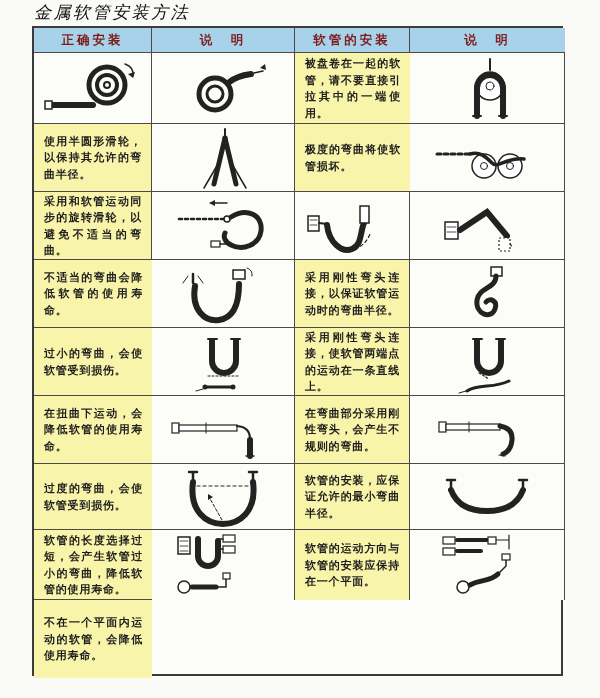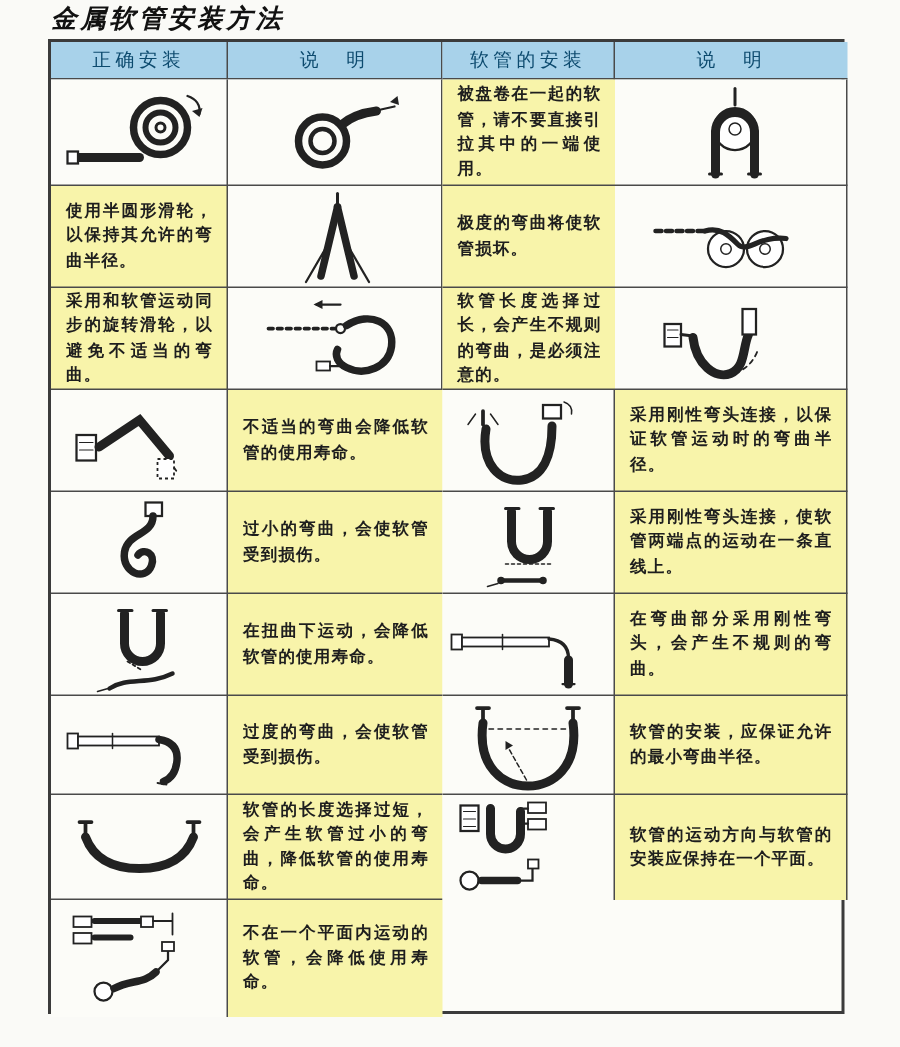--- a/index.html
+++ b/index.html
@@ -17,21 +17,21 @@
     font-family:"Liberation Sans","DejaVu Sans",sans-serif;
     color:var(--text);
     position:relative;
     overflow:hidden;
   }
   .doc-title{
     position:absolute;
     left:34px;top:1px;
     font-family:"Liberation Serif","DejaVu Serif",serif;
     font-style:italic;
-    font-weight:bold;
+    font-weight:normal;
     font-size:17px;
     letter-spacing:2.5px;
     color:#111;
   }
   .install-table{
     position:absolute;
     left:32px;top:26px;
     width:531px;height:650px;
     border:2px solid #3b3b3b;
     background:var(--img-bg);
@@ -42,22 +42,22 @@
   .cell{
     border-right:1px solid var(--border);
     border-bottom:1px solid var(--border);
     overflow:hidden;
   }
   .cell.col4{border-right:none;}
   .cell.lastrow{border-bottom:none;}
   .head-cell{
     background:var(--header-bg);
     display:flex;align-items:center;justify-content:center;
-    font-weight:normal;font-size:12.5px;letter-spacing:3px;
-    color:#0c4a6e;
+    font-weight:bold;font-size:12.5px;letter-spacing:3px;
+    color:#7f1d1d;
   }
   .img-cell{
     background:var(--img-bg);
     display:flex;align-items:center;justify-content:center;
   }
   .desc-cell{
     background:var(--desc-bg);
     display:flex;align-items:center;
     padding:5px 9px 5px 10px;
     font-size:11px;font-weight:bold;
@@ -141,21 +141,20 @@
     <svg width="104" height="62" viewBox="0 0 104 62">
       <path class="sk" d="M56,8 l-16,0" stroke-width="1.5"></path>
       <path class="fil" d="M38,8 l6,-3 0,6 z"></path>
       <path class="sk" d="M8,24 L52,24" stroke-width="2.5" stroke-dasharray="3,3"></path>
       <circle class="sk" cx="56" cy="24" r="3" stroke-width="1.5"></circle>
       <path class="sk" d="M60,22 C76,12 92,20 90,36 C88,50 72,56 60,50 C54,47 52,42 54,38" stroke-width="5"></path>
       <rect class="skf" x="40" y="46" width="9" height="6" stroke-width="1.2"></rect>
       <path class="sk" d="M49,49 L57,49" stroke-width="1.5"></path>
     </svg>
   </div>
-  <div class="cell desc-cell col4">软管长度选择过长，会产生不规则的弯曲，是必须注意的。</div>
 
   <div class="cell img-cell col1">
     <svg width="104" height="64" viewBox="0 0 104 64">
       <rect class="skf" x="8" y="22" width="11" height="15" stroke-width="1.5"></rect>
       <path class="sk" d="M10,26 l7,0 M10,31 l7,0" stroke-width="0.8"></path>
       <path class="sk" d="M19,29 l8,1" stroke-width="2"></path>
       <path class="sk" d="M27,31 C29,49 42,59 52,55 C62,51 60,38 64,29" stroke-width="6"></path>
       <rect class="skf" x="60" y="12" width="9" height="17" stroke-width="1.5"></rect>
       <path class="sk" d="M28,36 C38,62 62,60 70,40" stroke-width="1.2" stroke-dasharray="3,3"></path>
     </svg>

